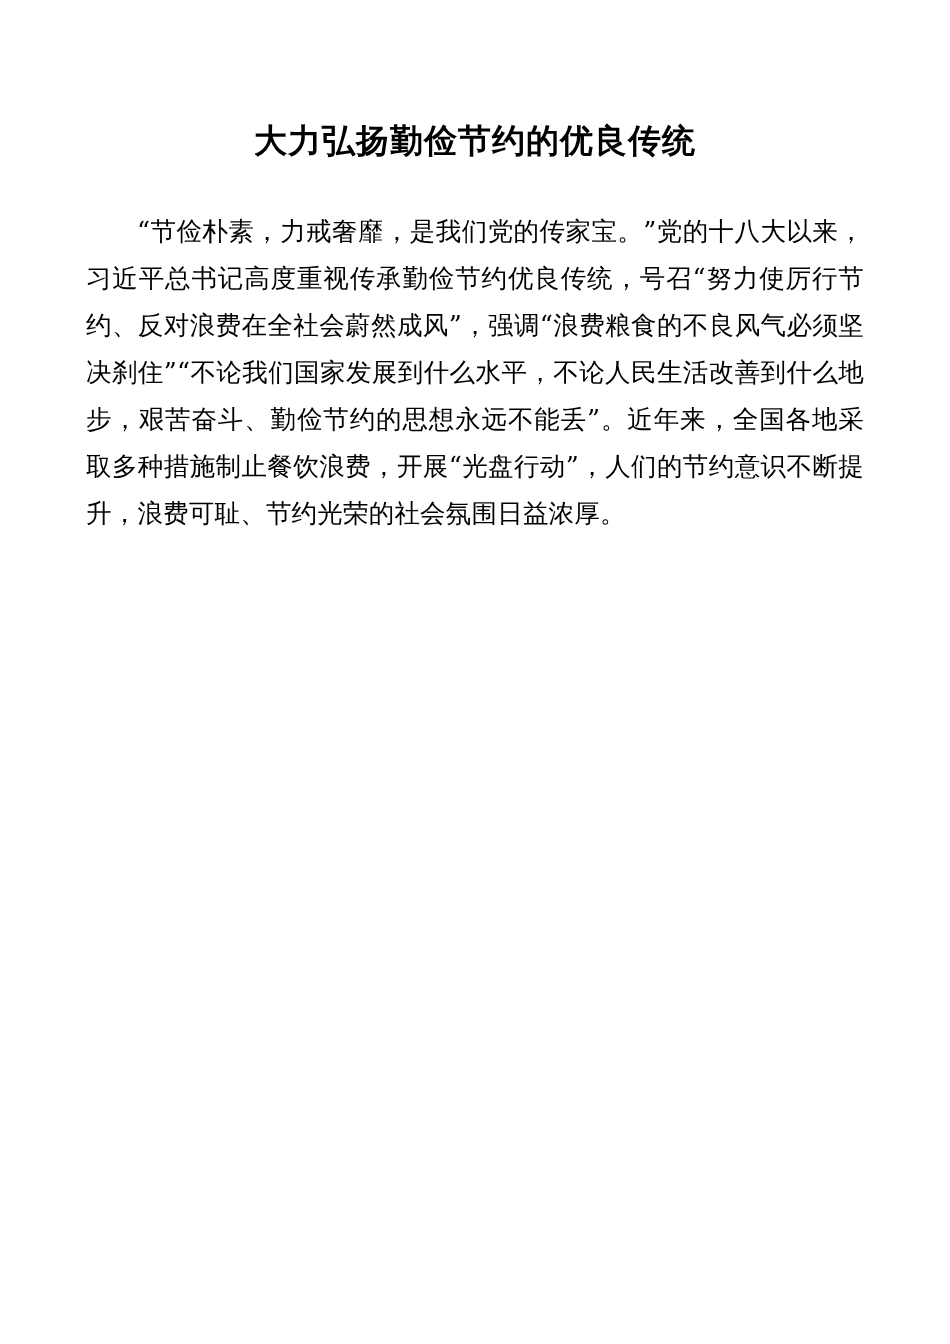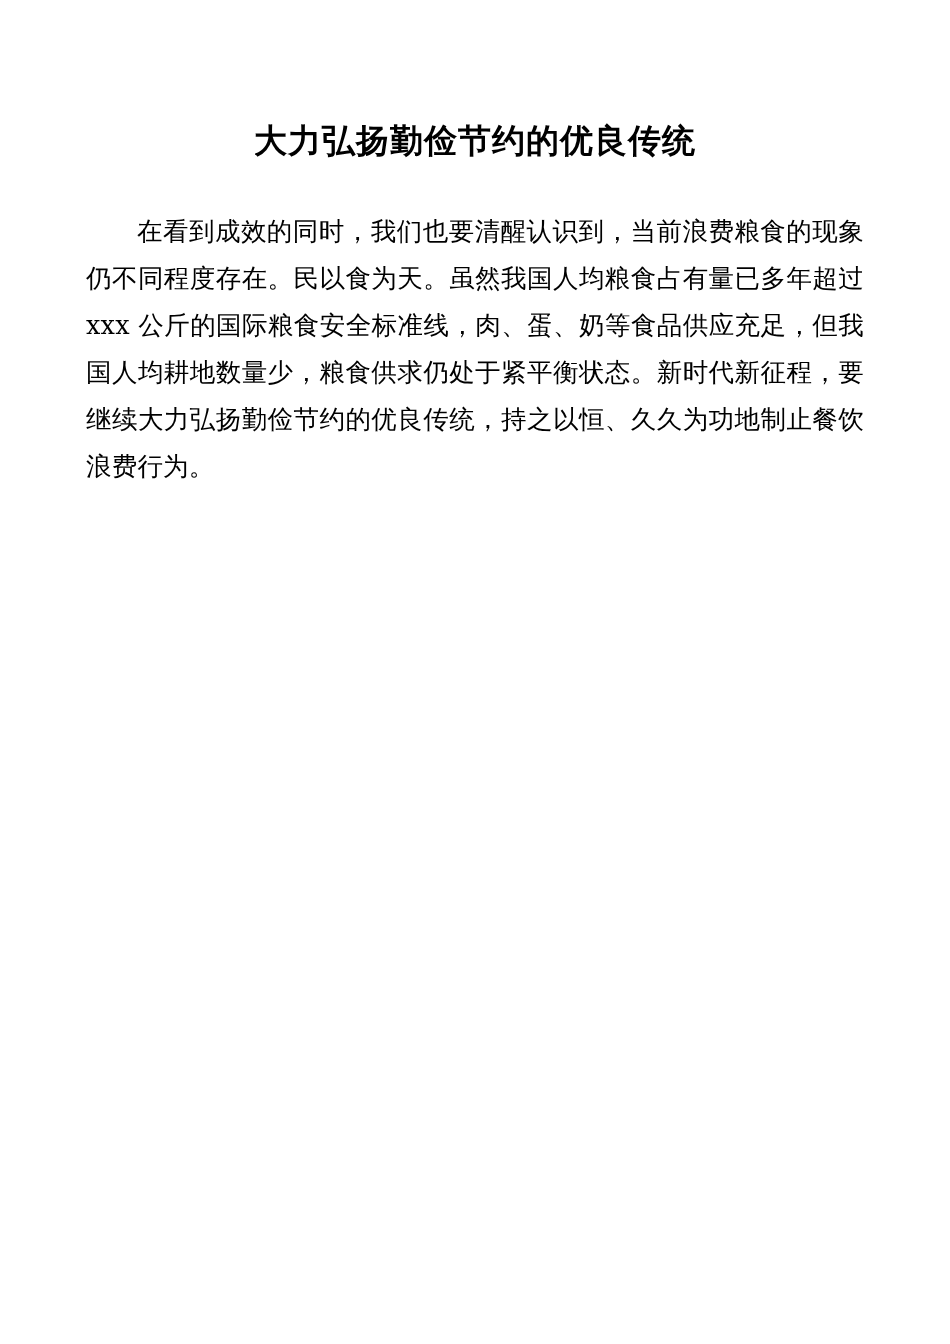--- a/index.html
+++ b/index.html
@@ -42,15 +42,15 @@
     margin: 0;
     text-indent: 2em;
   }
 </style>
 </head>
 <body>
 
 <div class="page">
   <h1 class="doc-title">大力弘扬勤俭节约的优良传统</h1>
   <div class="doc-body">
-    <p class="para">在看到成效的同时，我们也要清醒认识到，当前浪费粮食的现象仍不同程度存在。民以食为天。虽然我国人均粮食占有量已多年超过 xxx 公斤的国际粮食安全标准线，肉、蛋、奶等食品供应充足，但我国人均耕地数量少，粮食供求仍处于紧平衡状态。新时代新征程，要继续大力弘扬勤俭节约的优良传统，持之以恒、久久为功地制止餐饮浪费行为。</p>
+    <p class="para">“节俭朴素，力戒奢靡，是我们党的传家宝。”党的十八大以来，习近平总书记高度重视传承勤俭节约优良传统，号召“努力使厉行节约、反对浪费在全社会蔚然成风”，强调“浪费粮食的不良风气必须坚决刹住”“不论我们国家发展到什么水平，不论人民生活改善到什么地步，艰苦奋斗、勤俭节约的思想永远不能丢”。近年来，全国各地采取多种措施制止餐饮浪费，开展“光盘行动”，人们的节约意识不断提升，浪费可耻、节约光荣的社会氛围日益浓厚。</p>
   </div>
 </div>
 
 </body></html>

